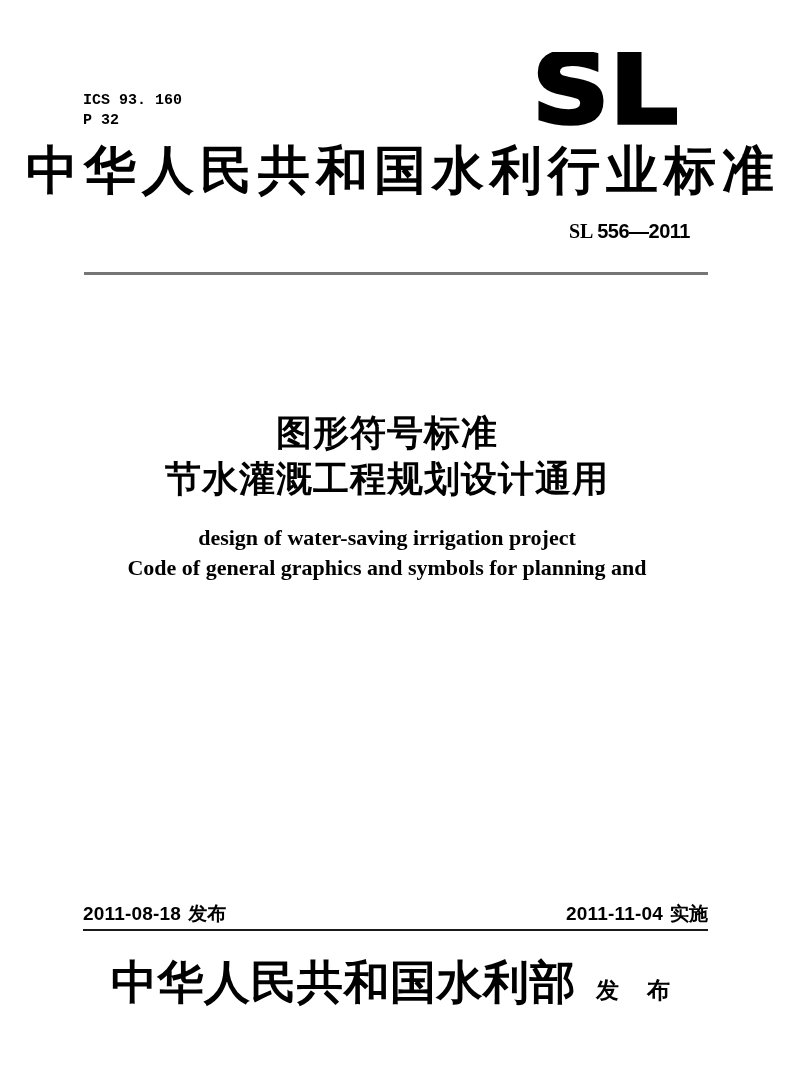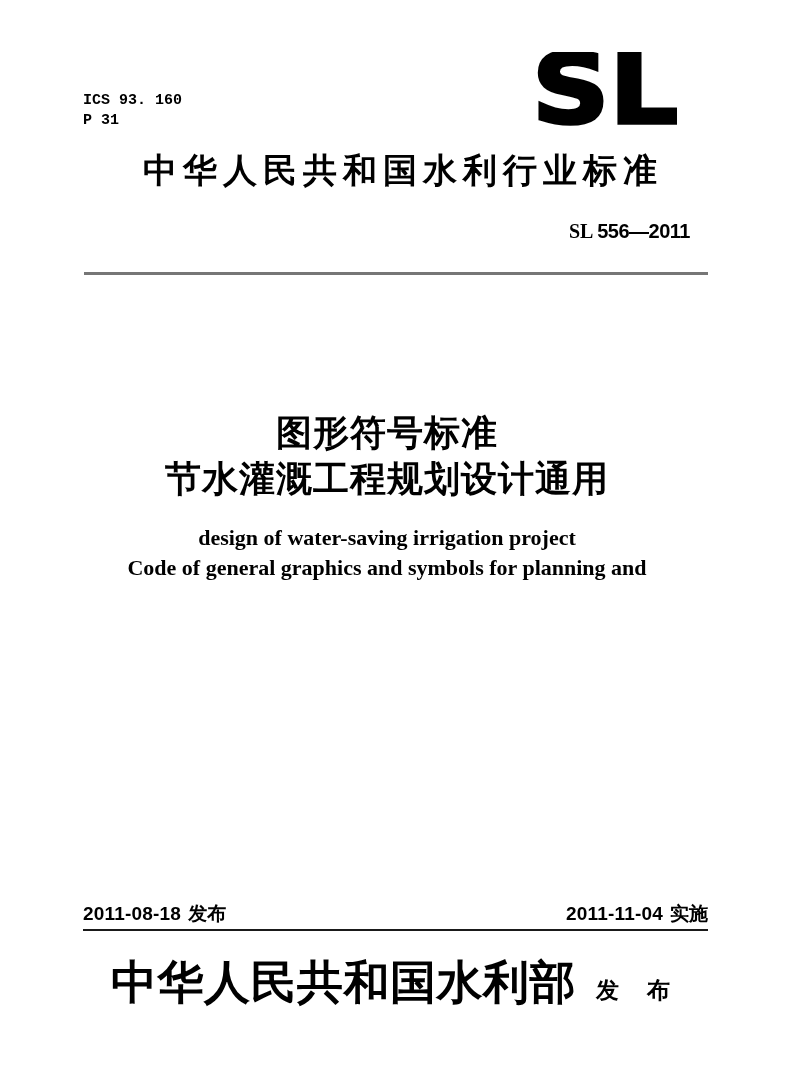--- a/index.html
+++ b/index.html
@@ -28,21 +28,21 @@
   .sl-logo text {
     font-family:"DejaVu Sans", sans-serif;
     font-weight:bold; fill:#000; stroke:#000; stroke-width:3.5;
   }
 
   
   .series-title {
     position:absolute; left:0; top:143px; width:800px;
     text-align:center; white-space:nowrap;
     font-family:"DejaVu Serif", serif;
-    font-weight:bold; font-size:34px; line-height:54px;
+    font-weight:bold; font-size:52px; line-height:54px;
     letter-spacing:6px; text-indent:6px;
   }
 
   
   .standard-number {
     position:absolute; top:220px; right:110px;
     font-size:20px; font-weight:bold; white-space:nowrap;
   }
   .standard-number .prefix { font-family:"Liberation Serif", serif; }
   .standard-number .num { font-family:"Liberation Sans", sans-serif; letter-spacing:-0.5px; }
@@ -103,21 +103,21 @@
     margin-left:20px; letter-spacing:10px;margin-top:48px;
   }
 </style>
 </head>
 <body>
 
 <div class="page">
 
   <div class="ics-block">
     <div>ICS 93. 160</div>
-    <div>P 31</div>
+    <div>P 32</div>
   </div>
 
   <div class="sl-logo">
     <svg viewBox="0 0 150 74">
       <text x="1" y="71" font-size="97" textLength="146" lengthAdjust="spacingAndGlyphs">SL</text>
     </svg>
   </div>
 
   <div class="series-title">中华人民共和国水利行业标准</div>
 

